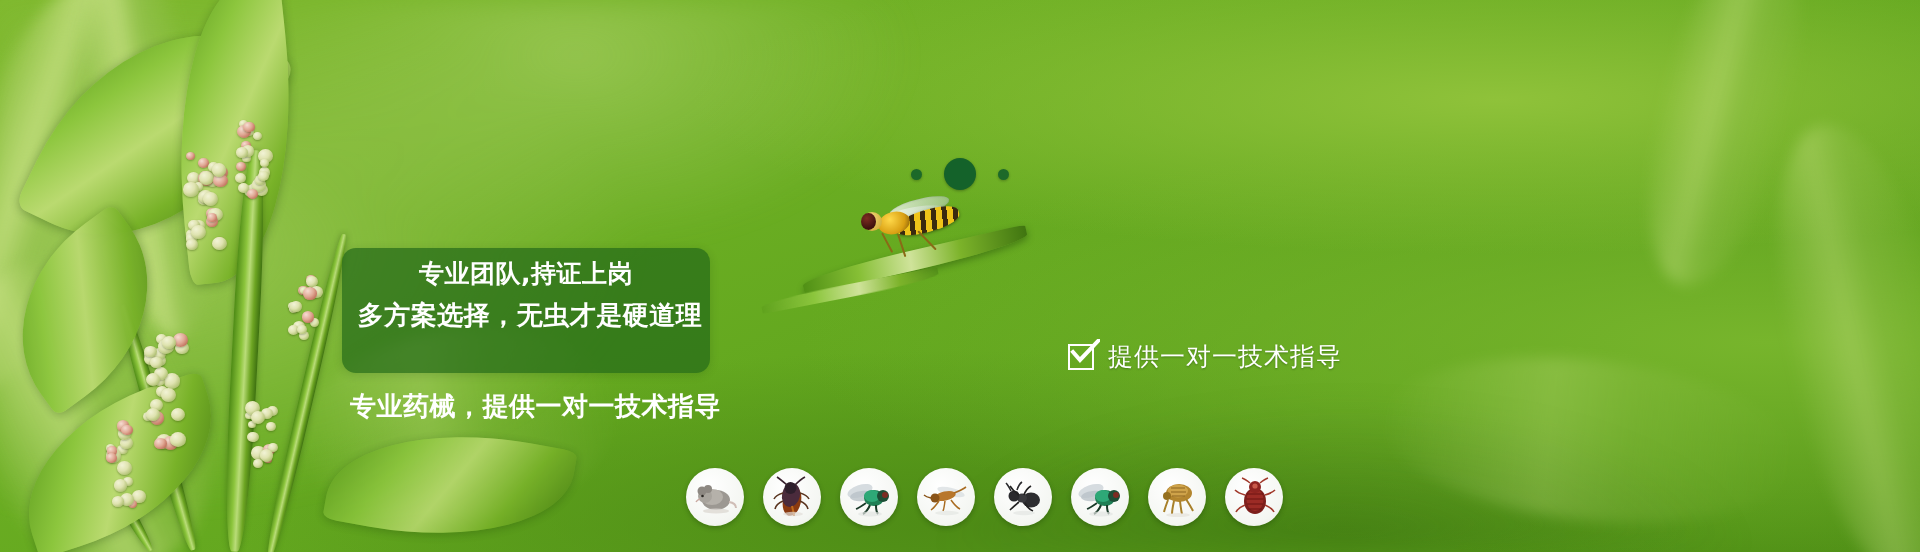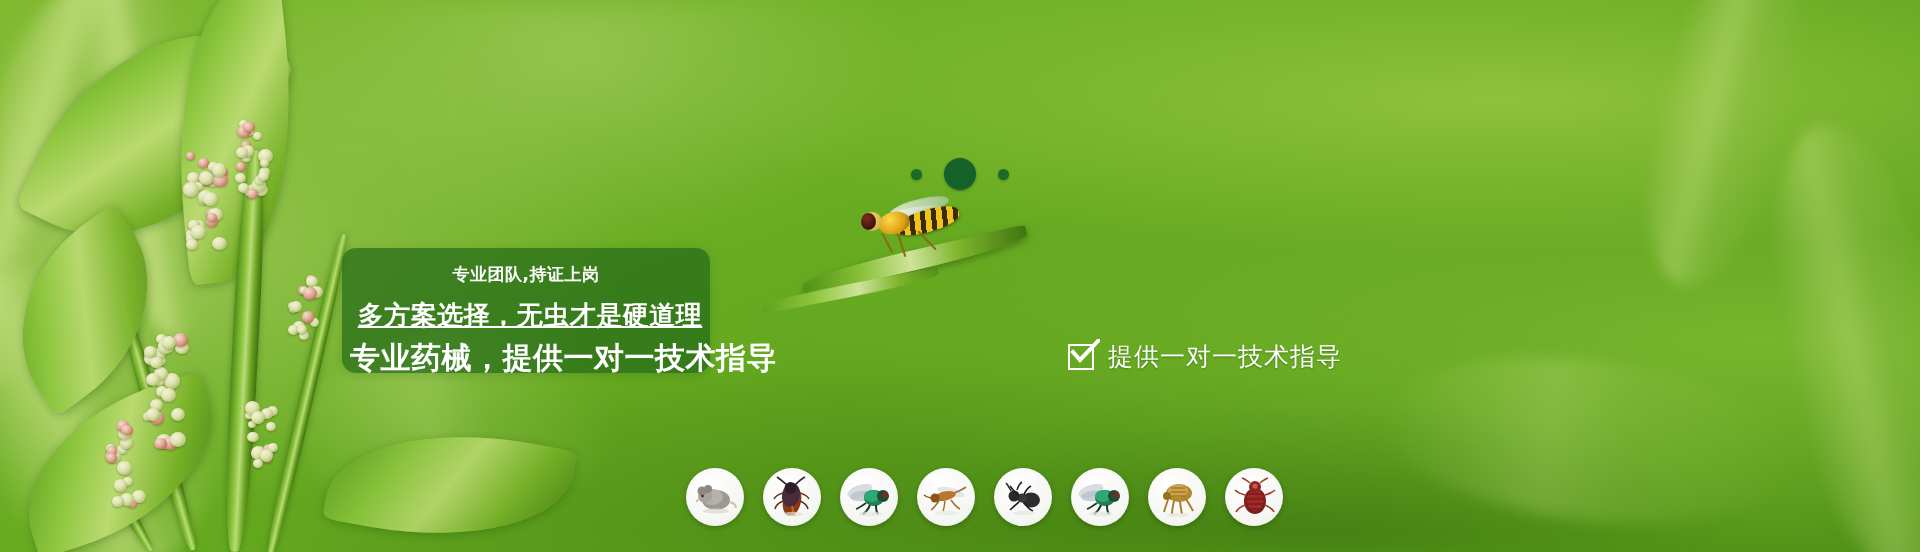--- a/index.html
+++ b/index.html
@@ -121,23 +121,23 @@
     box-shadow:0 2px 10px rgba(10,40,0,.15);
     padding:7px 0 0 0;
   }
   .feature-line {
     color:#ffffff;
     font-family:"DejaVu Sans","Liberation Sans", sans-serif;
     font-weight:bold;
     white-space:nowrap;
     text-align:center;
   }
-  .feature-line.f1 { font-size:17px; line-height:38px; letter-spacing:.5px; }
-  .feature-line.f2 { font-size:26px; line-height:44px; letter-spacing:.5px;text-decoration:underline; }
-  .feature-line.f3 { font-size:30px; line-height:42px; letter-spacing:.5px; }
+  .feature-line.f1 { font-size:25px; line-height:38px; letter-spacing:.5px; }
+  .feature-line.f2 { font-size:26px; line-height:44px; letter-spacing:.5px; }
+  .feature-line.f3 { font-size:26px; line-height:42px; letter-spacing:.5px;margin-top:48px; }
 
   
   .feature-line.f2, .feature-line.f3 { margin-left:8px; }
 
   
   .fly-scene { position:absolute; left:770px; top:188px; width:260px; height:130px; }
   .fly-leaf {
     position:absolute; left:30px; top:62px;
     width:230px; height:20px;
     background:linear-gradient(95deg,#4f8f14 0%,#86bf35 25%,#cfe39a 48%,#7cb32a 70%,#3f7410 100%);

